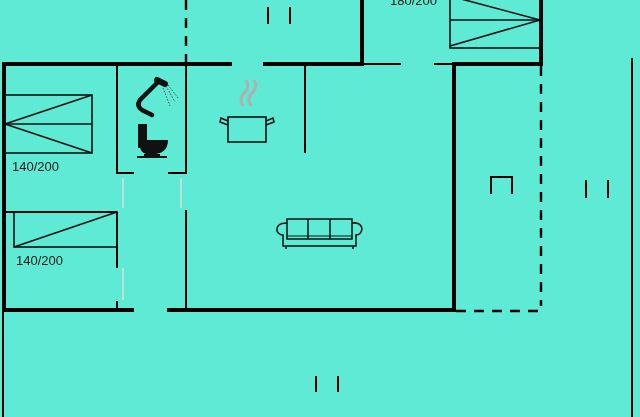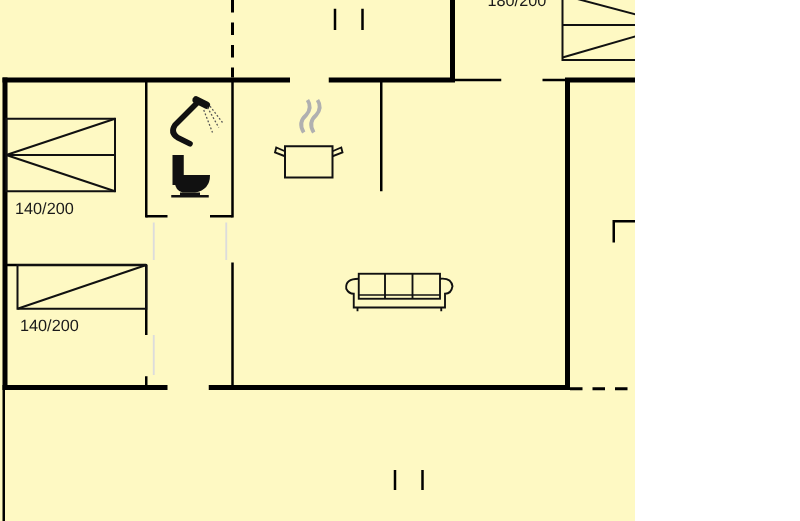--- a/index.html
+++ b/index.html
@@ -1,16 +1,16 @@
 <!DOCTYPE html>
 <html><head>
   <meta charset="utf-8">
   <style>
     html, body { margin: 0; padding: 0; background: #ffffff; }
-    #plan-wrap { position: relative; width: 508px; height: 417px; overflow: hidden; background: #fef9c3; }
+    #plan-wrap { position: relative; width: 640px; height: 417px; overflow: hidden; background: #5eead4; }
     svg { position: absolute; left: 0; top: 0; }
     .lbl { position: absolute; font-family: "Liberation Sans", sans-serif; font-size: 13px; color: #1a1a1a; white-space: nowrap; }
     .w-thick { stroke: #000; stroke-width: 4; fill: none; }
     .w-thin { stroke: #000; stroke-width: 2; fill: none; }
     .w-dash { stroke: #000; stroke-width: 2.4; fill: none; stroke-dasharray: 10 8; }
     .w-ghost { stroke: #dcdcdc; stroke-width: 1.5; fill: none; }
     .bed { stroke: #111; stroke-width: 1.6; fill: none; }
     .icon { stroke: #111; fill: none; }
   </style>
 </head>

